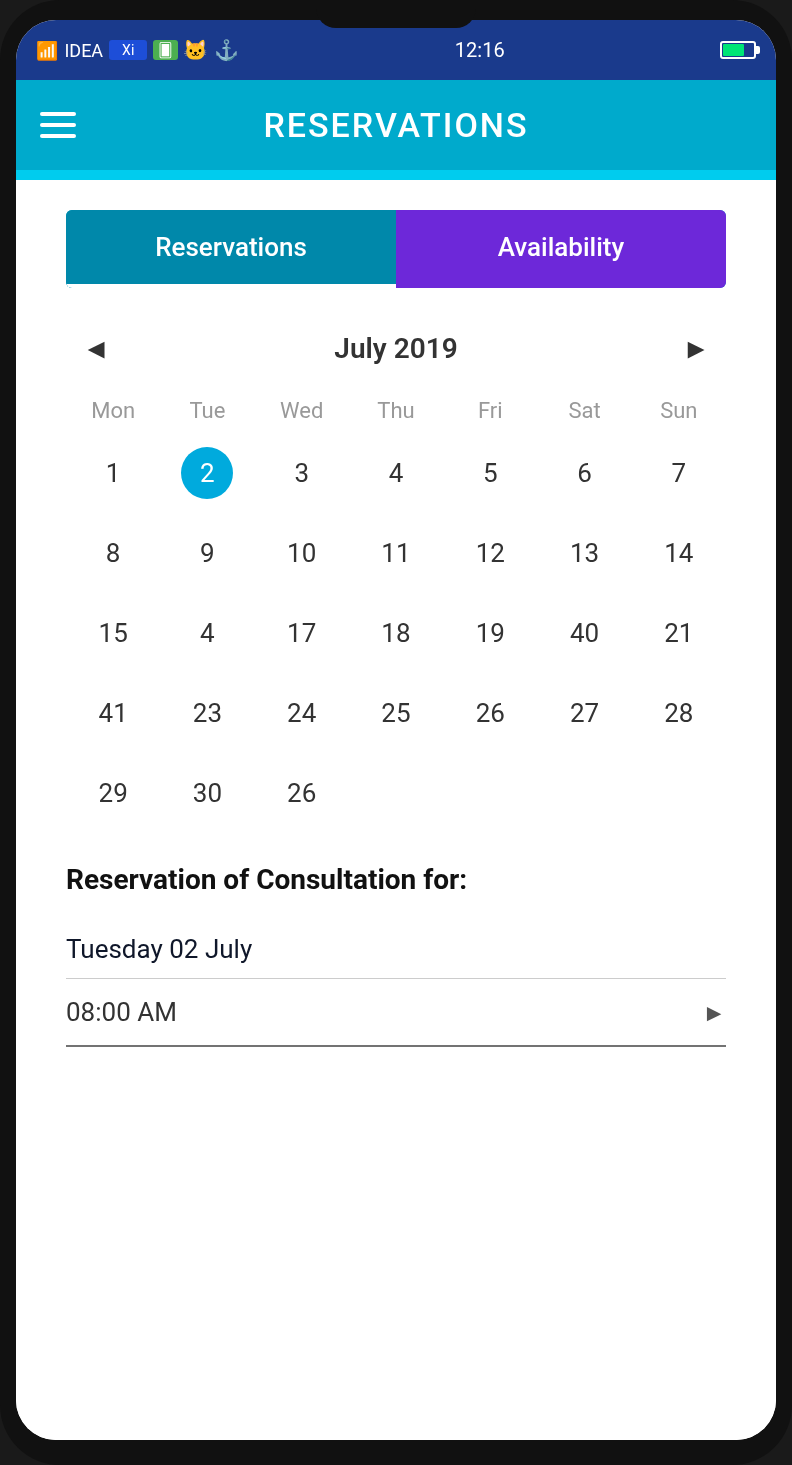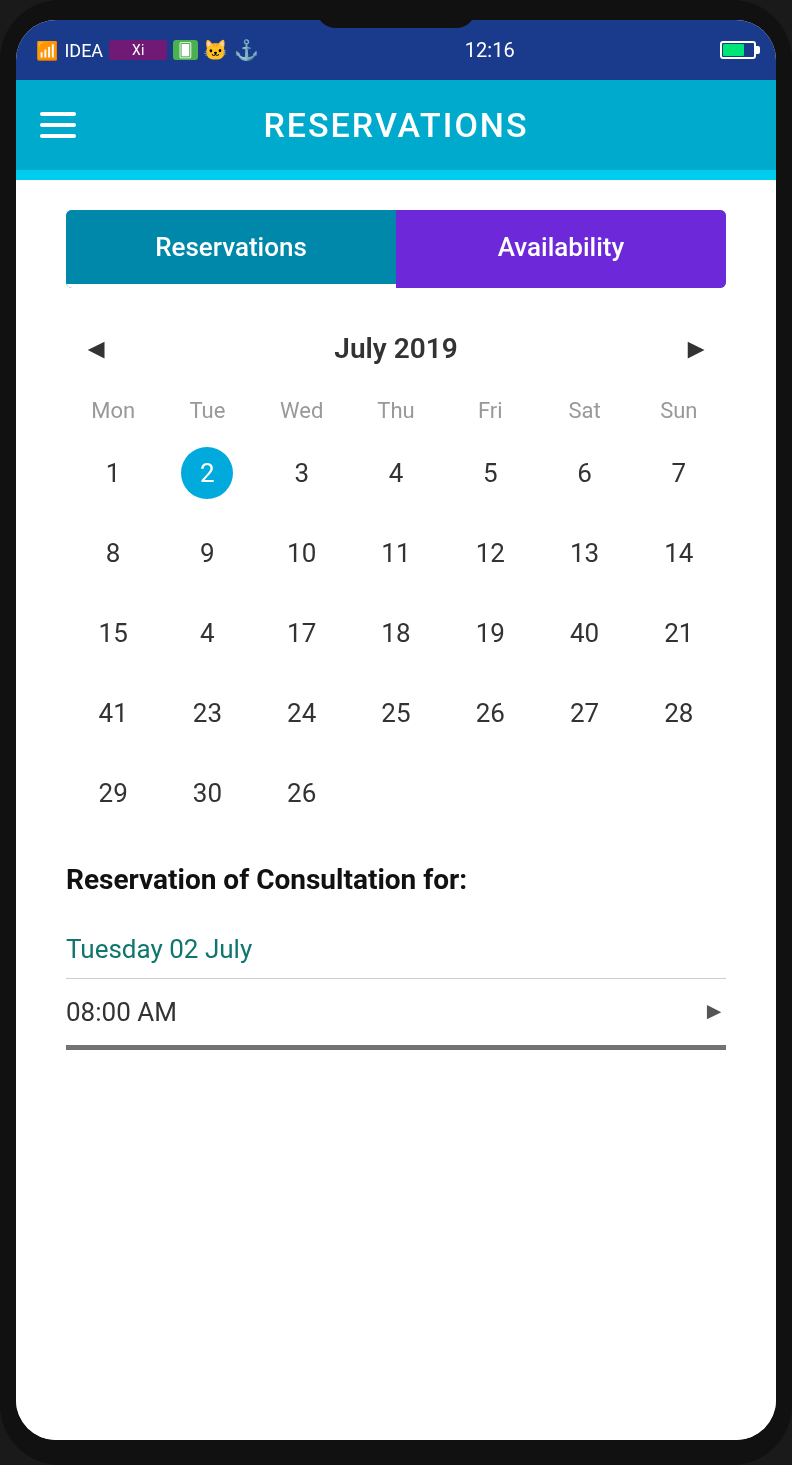--- a/index.html
+++ b/index.html
@@ -260,33 +260,33 @@
 
     .reservation-title {
       font-size: 28px;
       font-weight: 700;
       color: #111;
       margin-bottom: 24px;
     }
 
     .reservation-date {
       font-size: 26px;
-      color: #0f766e;
+      color: #0f172a;
       padding: 14px 0;
       border-bottom: 1px solid #ccc;
       margin-bottom: 0;
     }
 
     .reservation-time {
       font-size: 26px;
       color: #333;
       padding: 18px 0;
-      border-bottom: 5px solid #737373;
-      display: flex;
-      align-items: flex-start;
+      border-bottom: 2px solid #737373;
+      display: flex;
+      align-items: flex-end;
       justify-content: space-between;
       cursor: pointer;
     }
 
     .play-icon {
       color: #555;
       font-size: 24px;
     }
   </style>
 </head>
@@ -294,21 +294,21 @@
 
 <div class="phone-frame">
   <div class="phone-notch"></div>
 
   <div class="phone-screen">
 
     <div class="status-bar">
       <div class="status-left">
         <span>📶</span>
         <span>IDEA</span>
-        <span style="background:#701a75;color:white;font-size:14px;padding:2px 23px;border-radius:3px;">Xi</span>
+        <span style="background:#1d4ed8;color:white;font-size:14px;padding:2px 13px;border-radius:3px;">Xi</span>
         <span style="background:#4caf50;color:white;font-size:14px;padding:2px 5px;border-radius:3px;">🂠</span>
         <span style="font-size:20px;">🐱</span>
         <span style="font-size:20px;">⚓</span>
       </div>
       <div class="status-center">12:16</div>
       <div class="status-right">
         <div class="battery-icon">
           <div class="battery-fill"></div>
         </div>
       </div>

